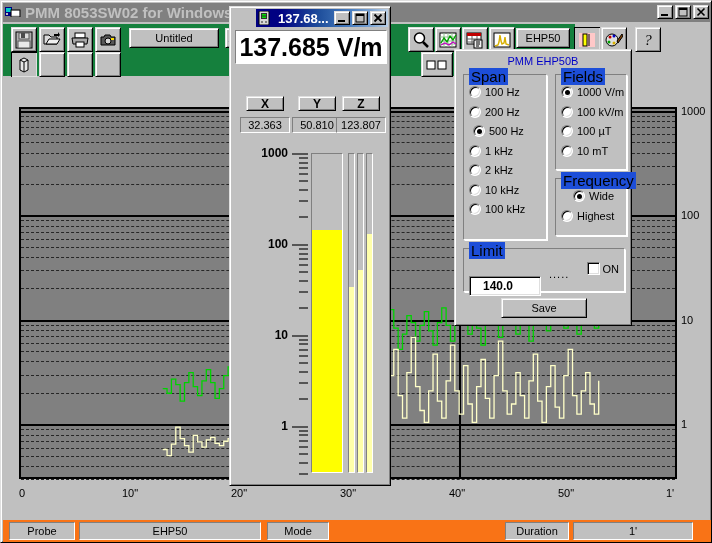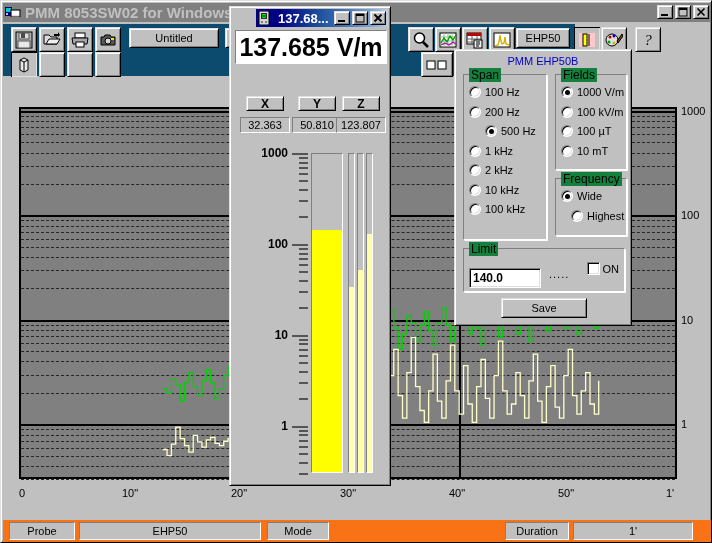--- a/index.html
+++ b/index.html
@@ -26,21 +26,21 @@
       background:#808080; display:flex; align-items:center; padding:0 2px; }
   #main-title .tt { color:#c0c0c0; font-size:15px; font-weight:bold;
       white-space:nowrap; overflow:hidden; margin-left:4px; letter-spacing:0px;}
   .sysicon { width:16px; height:14px; flex:0 0 auto; position:relative; }
   .winbtns { position:absolute; right:2px; top:2px; display:flex; gap:2px; }
   .wbtn { width:16px; height:14px; background:#c0c0c0; position:relative;
           font-size:9px; line-height:12px; text-align:center; color:#000; }
 
   
   #toolbar { position:absolute; left:2px; top:23px; width:572px; height:52px;
-             background:#0c4a6e; }
+             background:#15803d; }
   .tbtn { width:26px; height:25px; background:#c0c0c0; position:absolute;
           display:flex; align-items:center; justify-content:center; }
   .tbtn.pressed { border-color:#808080 #fff #fff #808080;
         box-shadow: inset 1px 1px 0 #000, inset -1px -1px 0 #dfdfdf;
         background:#c0c0c0; }
   .fieldbox { position:absolute; background:#c0c0c0; display:flex;
         align-items:center; justify-content:center; font-size:11px; }
   .timebox { position:absolute; background:#c0c0c0; display:flex;
         align-items:center; padding-left:2px; font-size:11px; color:#00007f; }
 
@@ -86,33 +86,33 @@
   
   #probepanel { position:absolute; left:453px; top:48px; width:178px;
       height:277px; background:#c0c0c0; }
   #pp-title { position:absolute; top:5px; left:0; width:100%;
       text-align:center; color:#0000c8; font-size:11px; }
   .grp { position:absolute; }
   .grp > .gbox { position:absolute; inset:0;
       border:1px solid #808080; border-right-color:#fff; border-bottom-color:#fff; }
   .grp > .gbox2 { position:absolute; left:1px; top:1px; right:-1px; bottom:-1px;
       border:1px solid #fff; border-left-color:transparent; border-top-color:transparent; }
-  .glabel { position:absolute; left:6px; top:-6px; background:#15803d;
-      padding:0 2px; font-size:12px; z-index:2; }
+  .glabel { position:absolute; left:6px; top:-6px; background:#1d4ed8;
+      padding:0 2px; font-size:15px; z-index:2; }
   .radio { position:absolute; display:flex; align-items:center;
       font-size:11px; white-space:nowrap; }
   .rdot { width:12px; height:12px; border-radius:50%;
       background:#fff; position:relative; flex:0 0 auto; margin-right:4px;
       border:1px solid #808080; border-right-color:#fff; border-bottom-color:#fff;
       box-shadow: inset 1px 1px 0 #000, inset -1px -1px 0 #dfdfdf; }
   .rdot.on::after { content:""; position:absolute; left:3px; top:3px;
       width:5px; height:5px; border-radius:50%; background:#000; }
   #limitgrp { position:absolute; left:8px; top:198px; width:162px; height:44px; }
-  #limitval { position:absolute; left:6px; top:20px; width:72px; height:20px;
-      background:#fff; display:flex; align-items:center; padding-left:3px;
+  #limitval { position:absolute; left:6px; top:28px; width:72px; height:20px;
+      background:#fff; display:flex; align-items:center; padding-left:13px;
       font-size:12px; font-weight:bold; }
   #limitdots { position:absolute; left:86px; top:20px; font-size:11px;
       letter-spacing:1px; }
   #limiton { position:absolute; right:6px; top:14px; display:flex;
       align-items:center; font-size:11px; }
   .cbox { width:13px; height:13px; background:#fff; margin-right:3px;
       border:1px solid #808080; border-right-color:#fff; border-bottom-color:#fff;
       box-shadow: inset 1px 1px 0 #000, inset -1px -1px 0 #dfdfdf; }
   #savebtn { position:absolute; left:46px; top:248px; width:86px; height:20px;
       background:#c0c0c0; display:flex; align-items:center;
@@ -339,21 +339,21 @@
         <div class="glabel">Span</div>
         <div id="span-options">
             <div class="radio" style="left: 6px; top: 12px;">
               <span class="rdot"></span>
               <span>100 Hz</span>
             </div>
             <div class="radio" style="left: 6px; top: 31.5px;">
               <span class="rdot"></span>
               <span>200 Hz</span>
             </div>
-            <div class="radio" style="left: 22px; top: 51px;">
+            <div class="radio" style="left: 10px; top: 51px;">
               <span class="rdot on"></span>
               <span>500 Hz</span>
             </div>
             <div class="radio" style="left: 6px; top: 70.5px;">
               <span class="rdot"></span>
               <span>1 kHz</span>
             </div>
             <div class="radio" style="left: 6px; top: 90px;">
               <span class="rdot"></span>
               <span>2 kHz</span>
@@ -391,25 +391,25 @@
               <span>10 mT</span>
             </div>
           </div>
       </div>
 
       <div class="grp" style="left:100px; top:128px; width:72px; height:58px;">
         <div class="gbox"></div>
           <div class="gbox2"></div>
         <div class="glabel">Frequency</div>
         <div id="freq-options">
-            <div class="radio" style="left: 6px; top: 12px;">
+            <div class="radio" style="left: 18px; top: 12px;">
               <span class="rdot on"></span>
               <span>Wide</span>
             </div>
-            <div class="radio" style="left: 16px; top: 31.5px;">
+            <div class="radio" style="left: 6px; top: 31.5px;">
               <span class="rdot"></span>
               <span>Highest</span>
             </div>
           </div>
       </div>
 
       <div id="limitgrp" class="grp">
         <div class="gbox"></div>
           <div class="gbox2"></div>
         <div class="glabel">Limit</div>

